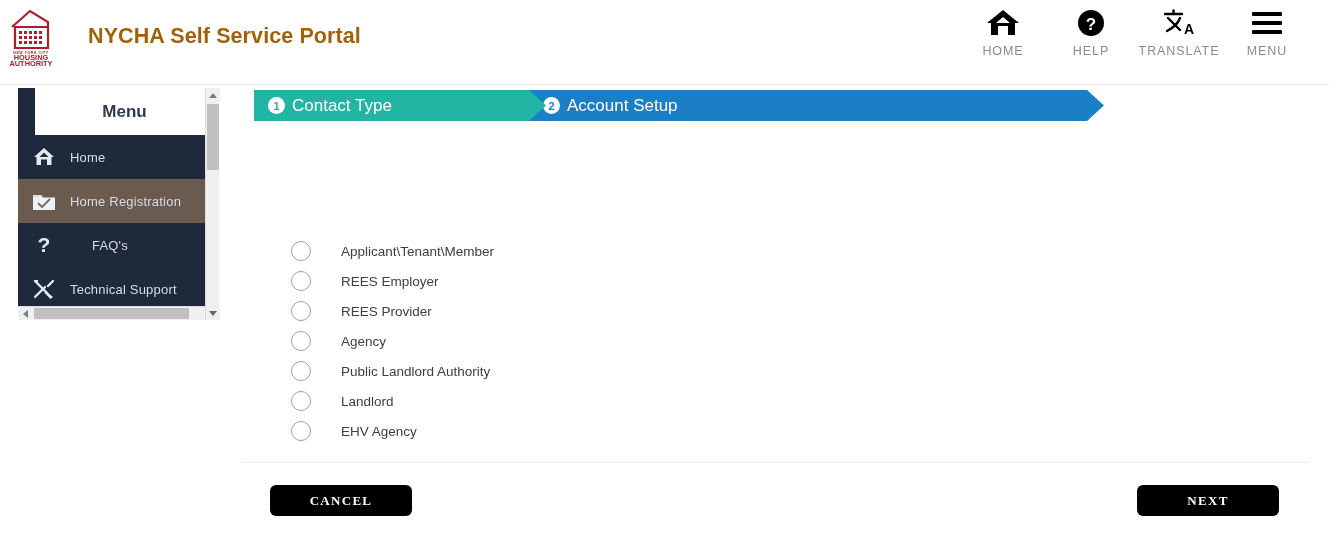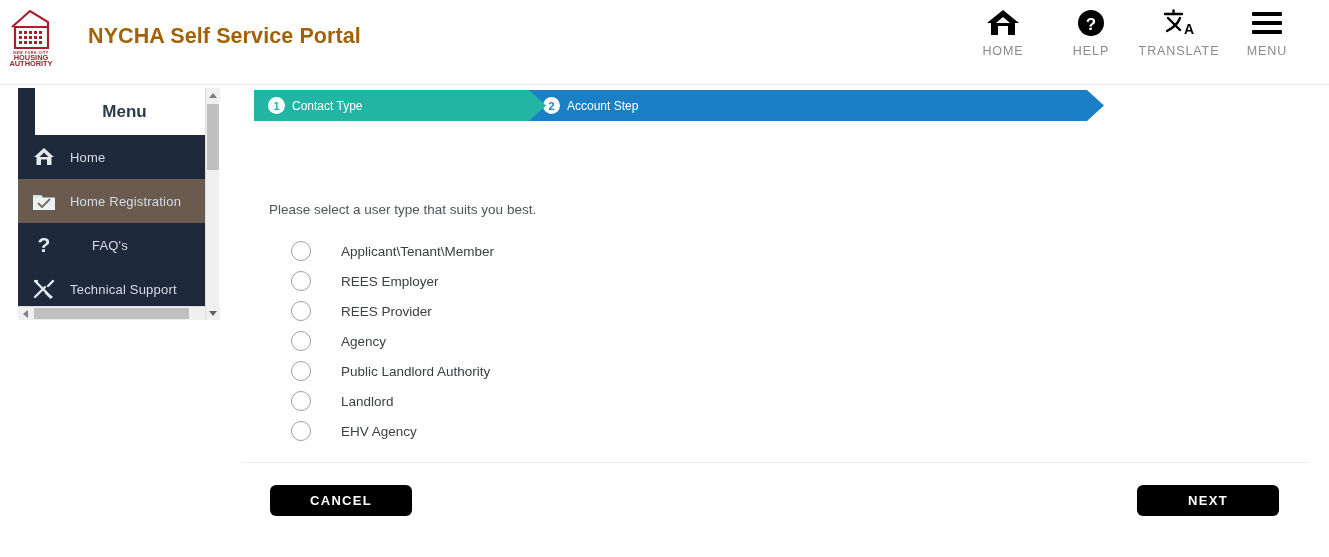--- a/index.html
+++ b/index.html
@@ -150,21 +150,21 @@
     color: #ffffff;
   }
   .step .num {
     width: 17px; height: 17px; border-radius: 50%;
     background: #ffffff;
     display: flex; align-items: center; justify-content: center;
     font-size: 11px; font-weight: bold;
     margin-left: 14px; margin-right: 7px;
     flex: 0 0 auto;
   }
-  .step .stitle { font-size: 12px; white-space: nowrap; }
+  .step .stitle { font-size: 17px; white-space: nowrap; }
   .step-1 {
     left: 0; width: 292px;
     background: #23b5a3;
     clip-path: polygon(0 0, 275px 0, 292px 50%, 275px 100%, 0 100%);
     z-index: 3;
   }
   .step-1 .num { color: #23b5a3; }
   .step-2 {
     left: 275px; width: 570px;
     background: #1a7fc4;
@@ -213,21 +213,21 @@
   }
   .divider {
     position: absolute; left: 0px; top: 322px;
     width: 1069px; height: 1px; background: #ececec;
   }
   .btn {
     position: absolute; top: 345px;
     height: 31px;
     background: #000000; color: #ffffff;
     border: none; border-radius: 6px;
-    font-family: Liberation Sans, sans-serif;
+    font-family: Liberation Serif, serif;
     font-size: 13px; font-weight: bold;
     letter-spacing: 1.3px;
     cursor: pointer;
     display: flex; align-items: center; justify-content: center;
   }
   .btn-cancel { left: 29px; width: 142px; }
   .btn-next { left: 896px; width: 142px; }
 </style>
 </head>
 <body>
@@ -393,31 +393,30 @@
   </div>
 </div>
 
 <div class="stepbar">
   <div class="step step-1">
     <div class="num">1</div>
     <div class="stitle">Contact Type</div>
   </div>
   <div class="step step-2">
     <div class="num">2</div>
-    <div class="stitle">Account Step</div>
+    <div class="stitle">Account Setup</div>
   </div>
   <div class="step step-3">
     <div class="num">3</div>
     <div class="stitle">Review &amp; Submit</div>
   </div>
 </div>
 
 <div class="main">
 
-  <div class="subtext">Please select a user type that suits you best.</div>
 
   <div class="options">
     <div class="opt-row">
       <div class="radio"></div>
       <div class="opt-label">Applicant\Tenant\Member</div>
     </div>
     <div class="opt-row">
       <div class="radio"></div>
       <div class="opt-label">REES Employer</div>
     </div>

